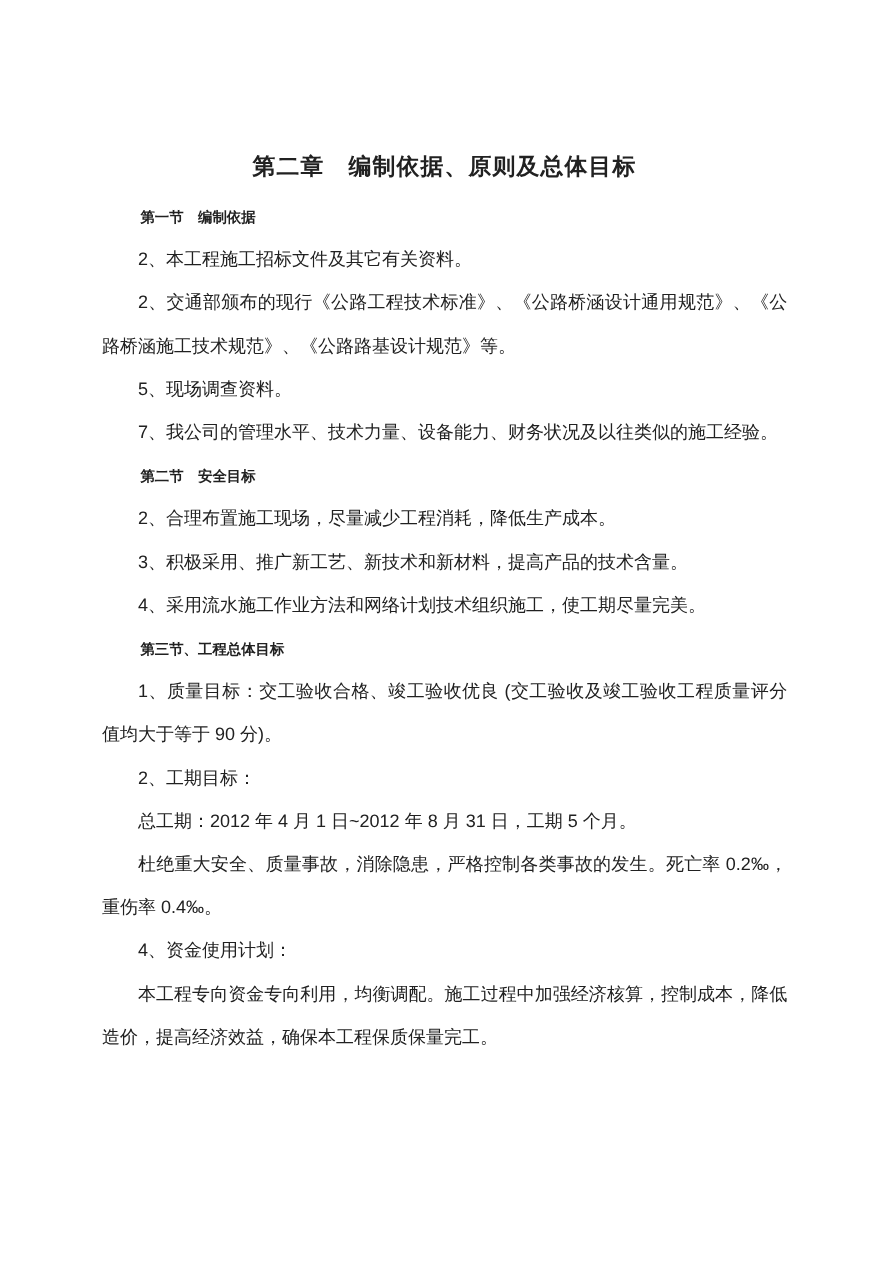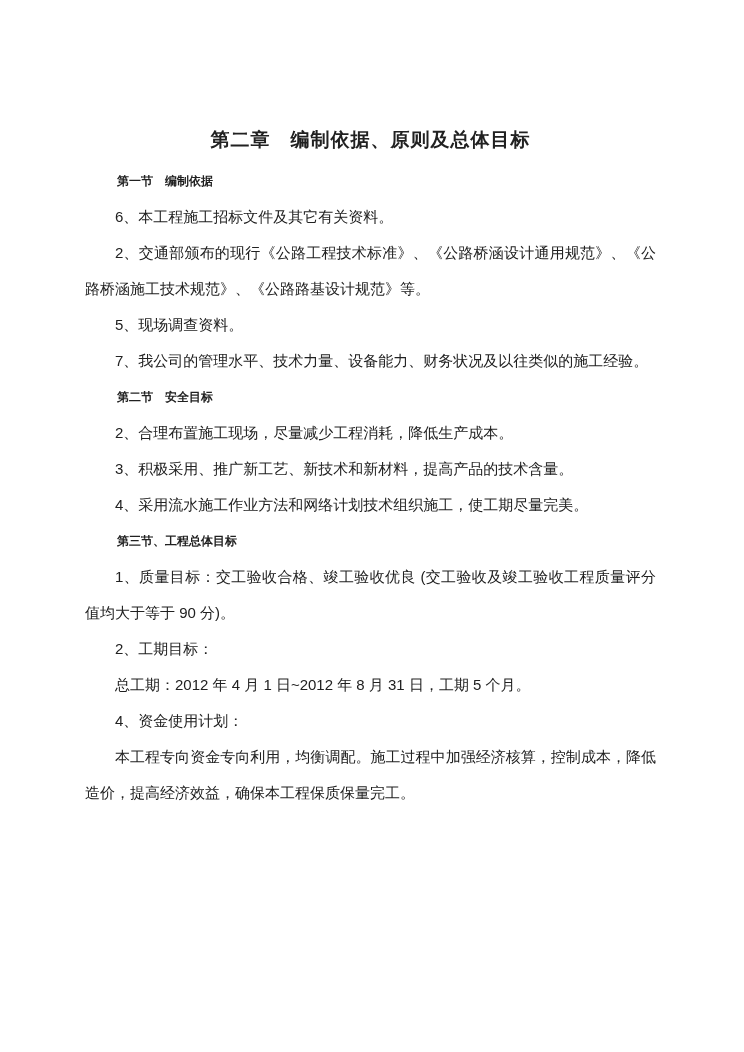--- a/index.html
+++ b/index.html
@@ -48,35 +48,36 @@
 </style>
 </head>
 <body>
 
 <div class="page">
 
   <h1 class="doc-title">第二章　编制依据、原则及总体目标</h1>
 
   <section>
     <h2 class="sec-heading">第一节　编制依据</h2>
-    <p class="para">6、本工程施工招标文件及其它有关资料。</p>
+    <p class="para">2、本工程施工招标文件及其它有关资料。</p>
     <p class="para">2、交通部颁布的现行《公路工程技术标准》、《公路桥涵设计通用规范》、《公路桥涵施工技术规范》、《公路路基设计规范》等。</p>
     <p class="para">5、现场调查资料。</p>
     <p class="para">7、我公司的管理水平、技术力量、设备能力、财务状况及以往类似的施工经验。</p>
   </section>
 
   <section>
     <h2 class="sec-heading">第二节　安全目标</h2>
     <p class="para">2、合理布置施工现场，尽量减少工程消耗，降低生产成本。</p>
     <p class="para">3、积极采用、推广新工艺、新技术和新材料，提高产品的技术含量。</p>
     <p class="para">4、采用流水施工作业方法和网络计划技术组织施工，使工期尽量完美。</p>
   </section>
 
   <section>
     <h2 class="sec-heading">第三节、工程总体目标</h2>
     <p class="para">1、质量目标：交工验收合格、竣工验收优良 (交工验收及竣工验收工程质量评分值均大于等于 90 分)。</p>
     <p class="para">2、工期目标：</p>
     <p class="para">总工期：2012 年 4 月 1 日~2012 年 8 月 31 日，工期 5 个月。</p>
+    <p class="para">杜绝重大安全、质量事故，消除隐患，严格控制各类事故的发生。死亡率 0.2‰，重伤率 0.4‰。</p>
     <p class="para">4、资金使用计划：</p>
     <p class="para">本工程专向资金专向利用，均衡调配。施工过程中加强经济核算，控制成本，降低造价，提高经济效益，确保本工程保质保量完工。</p>
   </section>
 
 </div>
 
 </body></html>

